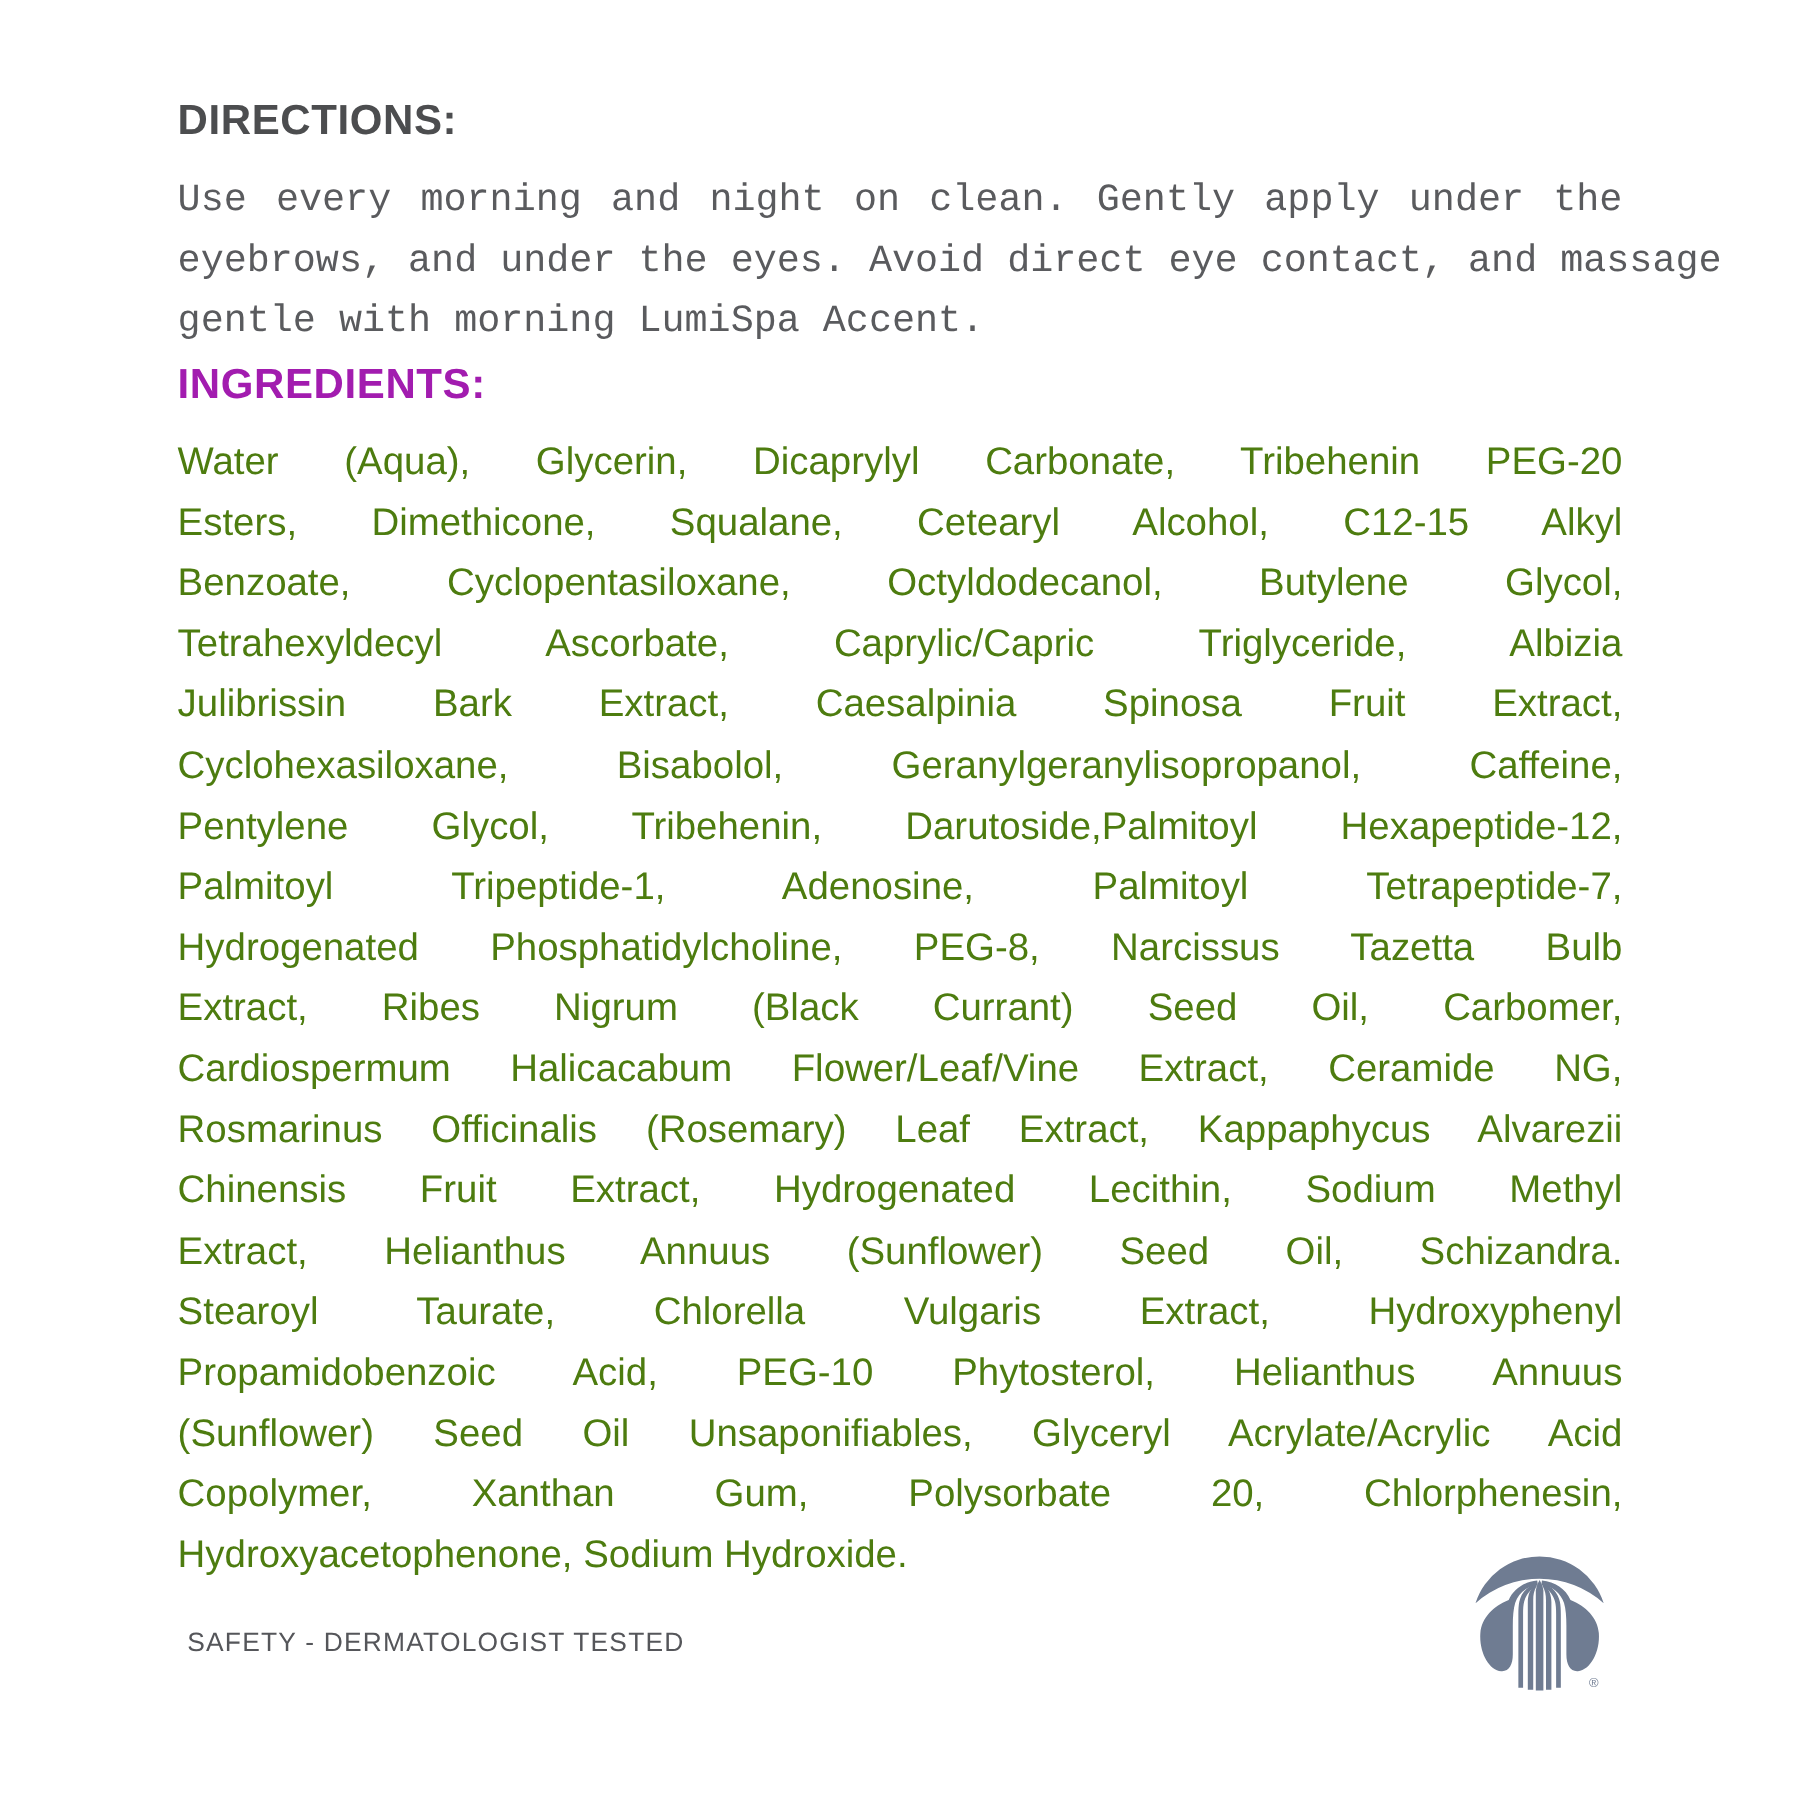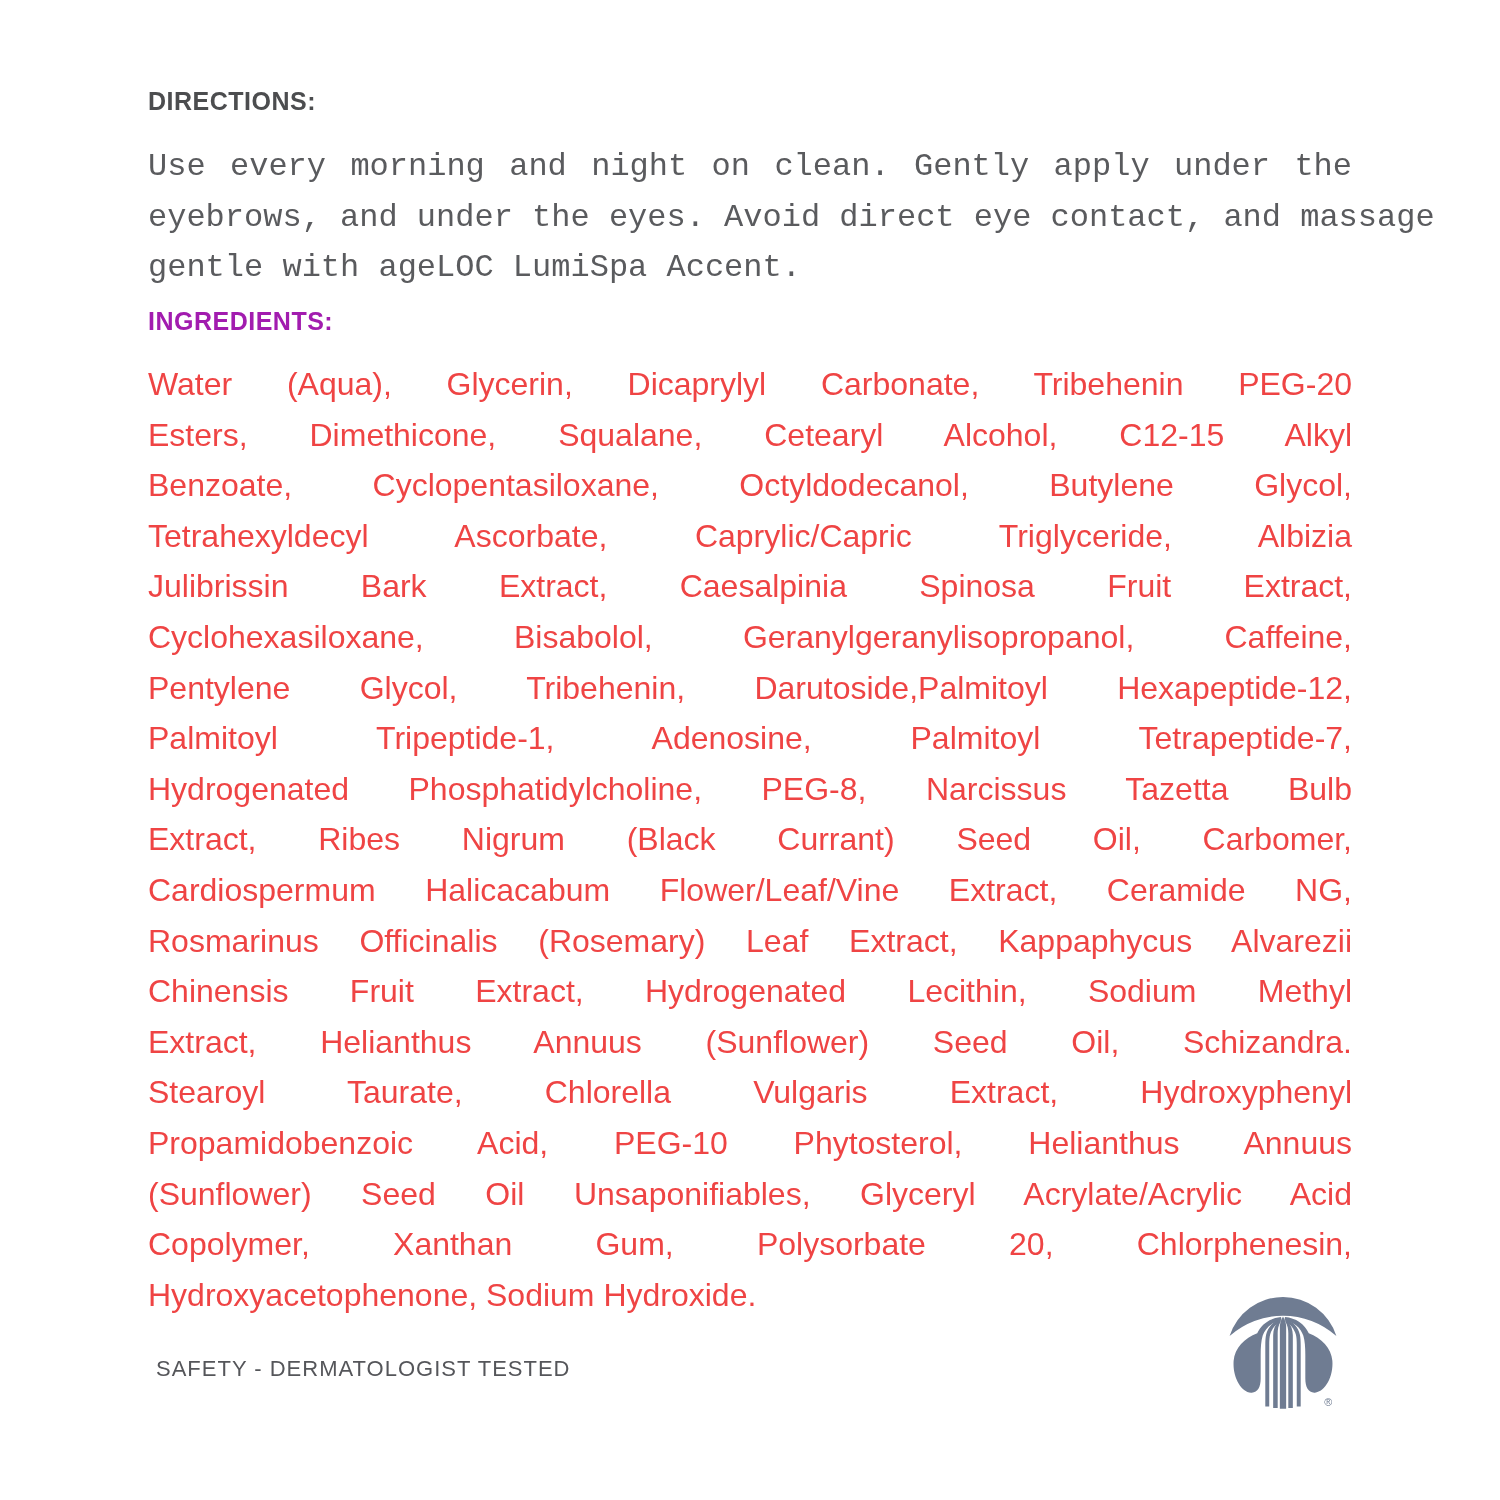--- a/index.html
+++ b/index.html
@@ -12,21 +12,21 @@
     width: 1500px;
     height: 1500px;
     background: #ffffff;
     overflow: hidden;
     font-family: "Liberation Sans", sans-serif;
   }
   .heading {
     position: absolute;
     left: 148px;
     width: 1204px;
-    font-size: 25px;
+    font-size: 35px;
     line-height: 40px;
     font-weight: 700;
     letter-spacing: 0.5px;
     color: #4c4d4f;
   }
   .para {
     position: absolute;
     left: 148px;
     width: 1204px;
     font-size: 32px;
@@ -67,26 +67,26 @@
 </head>
 <body>
 
 <div class="canvas" style="background: rgb(255, 255, 255);">
 
   <div class="heading" id="directions-heading" style="color: rgb(76, 77, 79);">DIRECTIONS:</div>
 
   <div class="para" id="directions-para" style="color: rgb(90, 91, 94);">
       <div class="line">Use every morning and night on clean. Gently apply under the</div>
       <div class="line">eyebrows, and under the eyes. Avoid direct eye contact, and massage</div>
-      <div class="line last">gentle with ageLOC LumiSpa Accent.</div>
+      <div class="line last">gentle with morning LumiSpa Accent.</div>
     </div>
 
   <div class="heading" id="ingredients-heading" style="color: #a21caf;">INGREDIENTS:</div>
 
-  <div class="para" id="ingredients-para" style="color: #ef4444;">
+  <div class="para" id="ingredients-para" style="color: #4d7c0f;">
       <div class="line">Water (Aqua), Glycerin, Dicaprylyl Carbonate, Tribehenin PEG-20</div>
       <div class="line">Esters, Dimethicone, Squalane, Cetearyl Alcohol, C12-15 Alkyl</div>
       <div class="line">Benzoate, Cyclopentasiloxane, Octyldodecanol, Butylene Glycol,</div>
       <div class="line">Tetrahexyldecyl Ascorbate, Caprylic/Capric Triglyceride, Albizia</div>
       <div class="line">Julibrissin Bark Extract, Caesalpinia Spinosa Fruit Extract,</div>
       <div class="line">Cyclohexasiloxane, Bisabolol, Geranylgeranylisopropanol, Caffeine,</div>
       <div class="line">Pentylene Glycol, Tribehenin, Darutoside,Palmitoyl Hexapeptide-12,</div>
       <div class="line">Palmitoyl Tripeptide-1, Adenosine, Palmitoyl Tetrapeptide-7,</div>
       <div class="line">Hydrogenated Phosphatidylcholine, PEG-8, Narcissus Tazetta Bulb</div>
       <div class="line">Extract, Ribes Nigrum (Black Currant) Seed Oil, Carbomer,</div>

